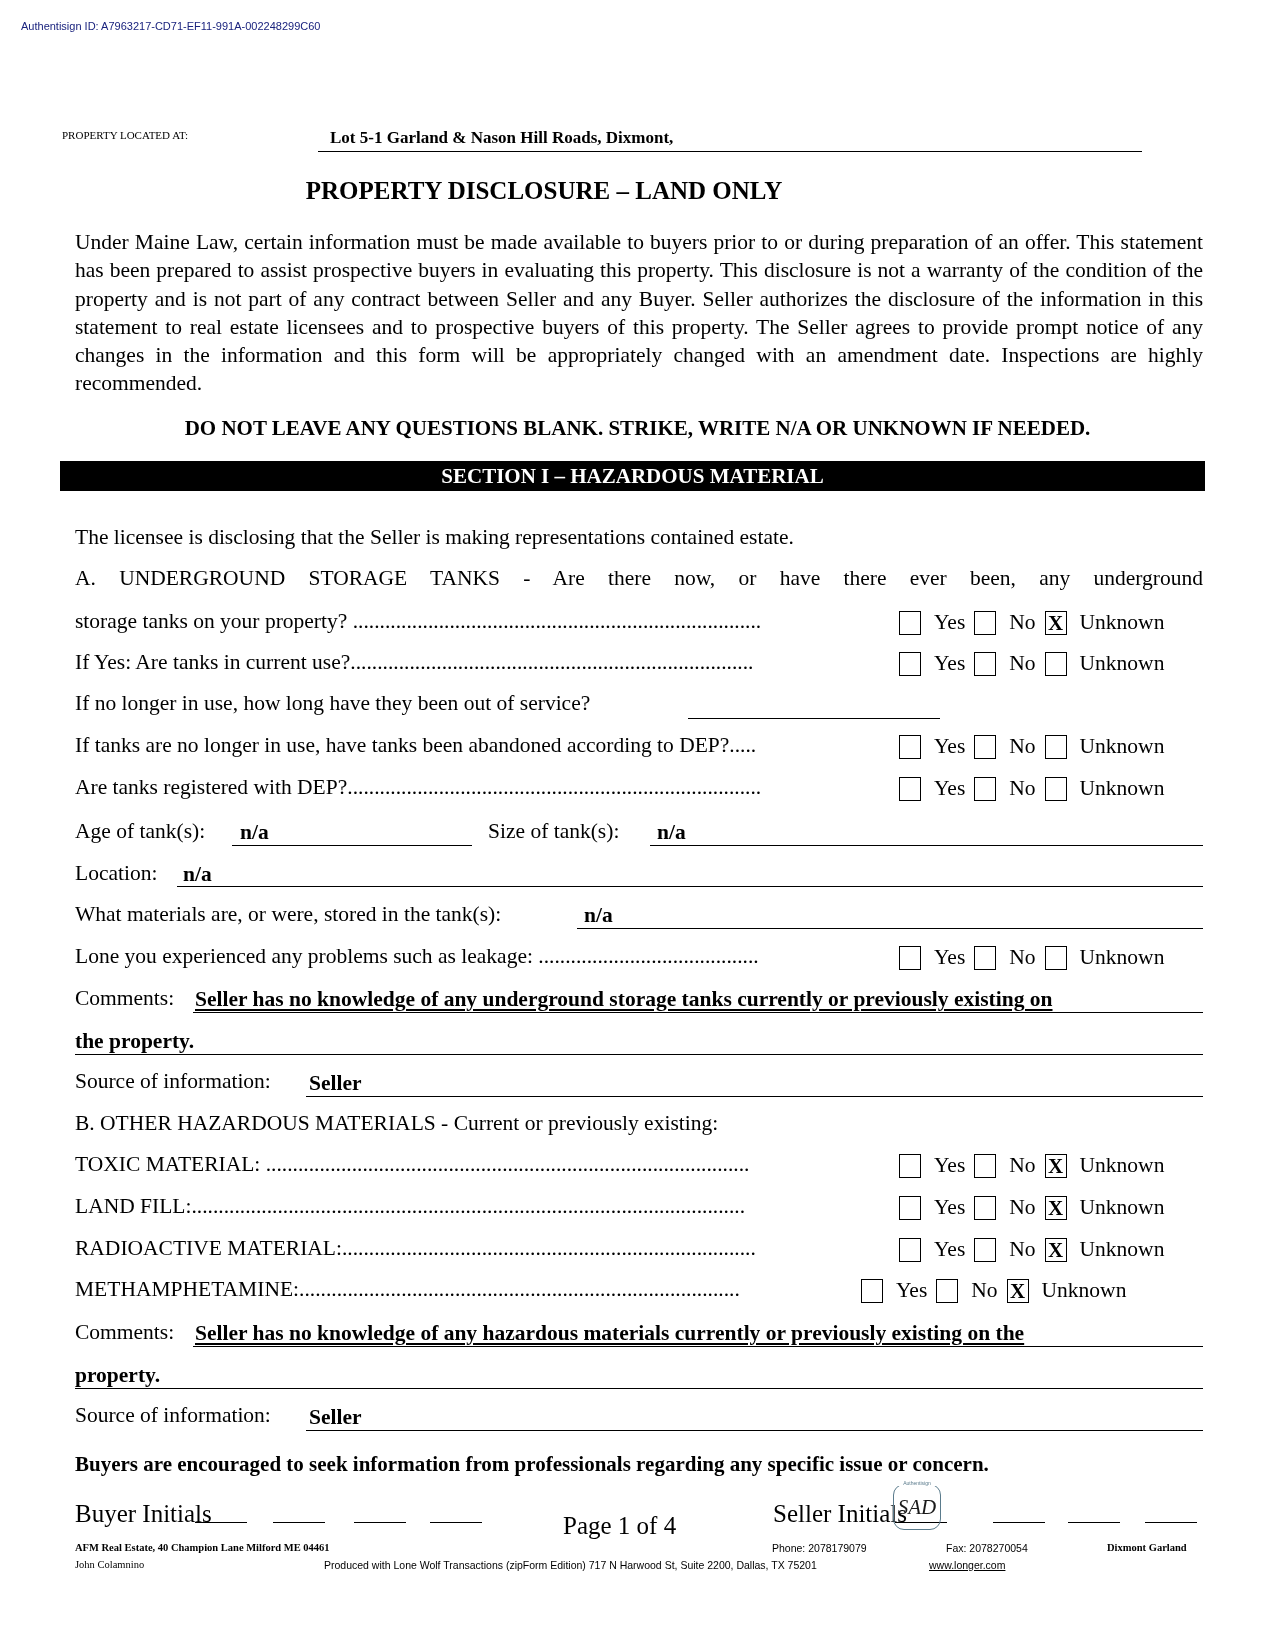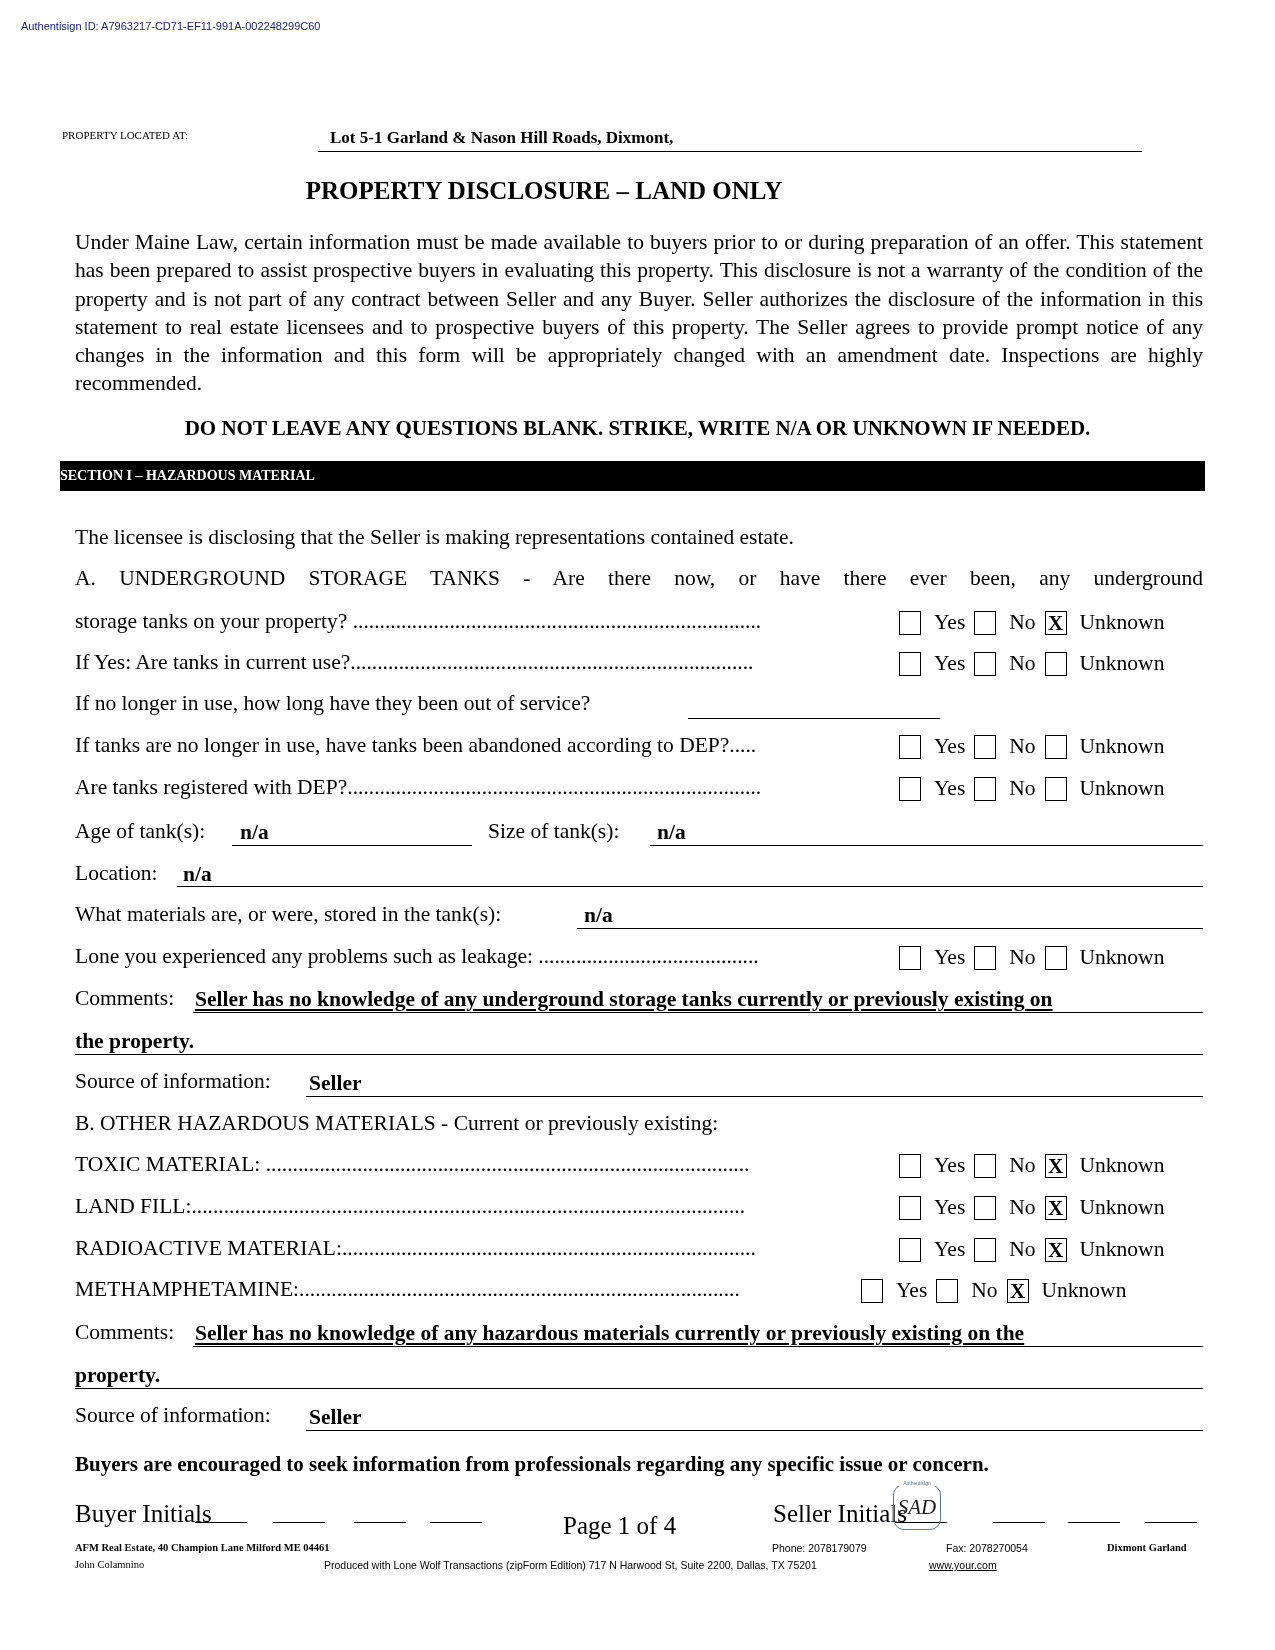--- a/index.html
+++ b/index.html
@@ -7,21 +7,21 @@
          font-family:"Liberation Serif", serif; color:#000; }
   .abs { position:absolute; }
   .auth { left:21px; top:20px; font-family:"Liberation Sans", sans-serif; font-size:11px; color:#1a237e; }
   .loc-label { left:62px; top:129px; font-size:11px; }
   .loc-line { left:318px; top:151px; width:824px; border-bottom:1.3px solid #000; height:0; }
   .loc-val { left:330px; top:128px; font-size:17px; font-weight:bold; }
   .title { left:0; width:1088px; top:177px; text-align:center; font-size:25px; font-weight:bold; }
   .intro { left:75px; top:228px; width:1128px; font-size:21.5px; line-height:28.3px; text-align:justify; }
   .warn { left:0; width:1275px; top:416px; text-align:center; font-size:21px; font-weight:bold; }
   .bar { left:60px; top:461px; width:1145px; height:30px; background:#000; color:#fff;
-         font-size:14px; font-weight:bold; line-height:30px; }
+         text-align:center; font-size:21px; font-weight:bold; line-height:30px; }
   .row { left:75px; font-size:21.5px; white-space:nowrap; }
   .opts { position:absolute; font-size:21.5px; display:flex; align-items:center; white-space:nowrap; }
   .cb { display:inline-block; width:22px; height:24px; border:1.2px solid #000; box-sizing:border-box;
         margin-right:13px; text-align:center; font-weight:bold; font-size:21px; line-height:23px; }
   .opt-label { margin-right:9px; }
   .uline { position:absolute; border-bottom:1.2px solid #000; height:0; }
   .fill { position:absolute; font-weight:bold; font-size:21.5px; }
   .fill-u { position:absolute; font-weight:bold; font-size:21.5px; text-decoration:underline; text-underline-offset:3px; }
   .encourage { left:75px; top:1452px; font-size:21px; font-weight:bold; }
   .foot { font-size:25px; }
@@ -193,13 +193,13 @@
 <div class="iline" style="left:993px;"></div>
 <div class="iline" style="left:1068px;"></div>
 <div class="iline" style="left:1145px;"></div>
 
 <div class="abs fsmall" style="left:75px; top:1542px; font-weight:bold;">AFM Real Estate, 40 Champion Lane Milford ME 04461</div>
 <div class="abs fsmall fsans" style="left:772px; top:1542px;">Phone: 2078179079</div>
 <div class="abs fsmall fsans" style="left:946px; top:1542px;">Fax: 2078270054</div>
 <div class="abs fsmall" style="left:1107px; top:1542px; font-weight:bold;">Dixmont Garland</div>
 <div class="abs fsmall" style="left:75px; top:1559px;">John Colamnino</div>
 <div class="abs fsmall fsans" style="left:324px; top:1559px;">Produced with Lone Wolf Transactions (zipForm Edition) 717 N Harwood St, Suite 2200, Dallas, TX  75201</div>
-<div class="abs fsmall fsans" style="left:929px; top:1559px; text-decoration:underline;">www.your.com</div>
+<div class="abs fsmall fsans" style="left:929px; top:1559px; text-decoration:underline;">www.longer.com</div>
 
 </body></html>

